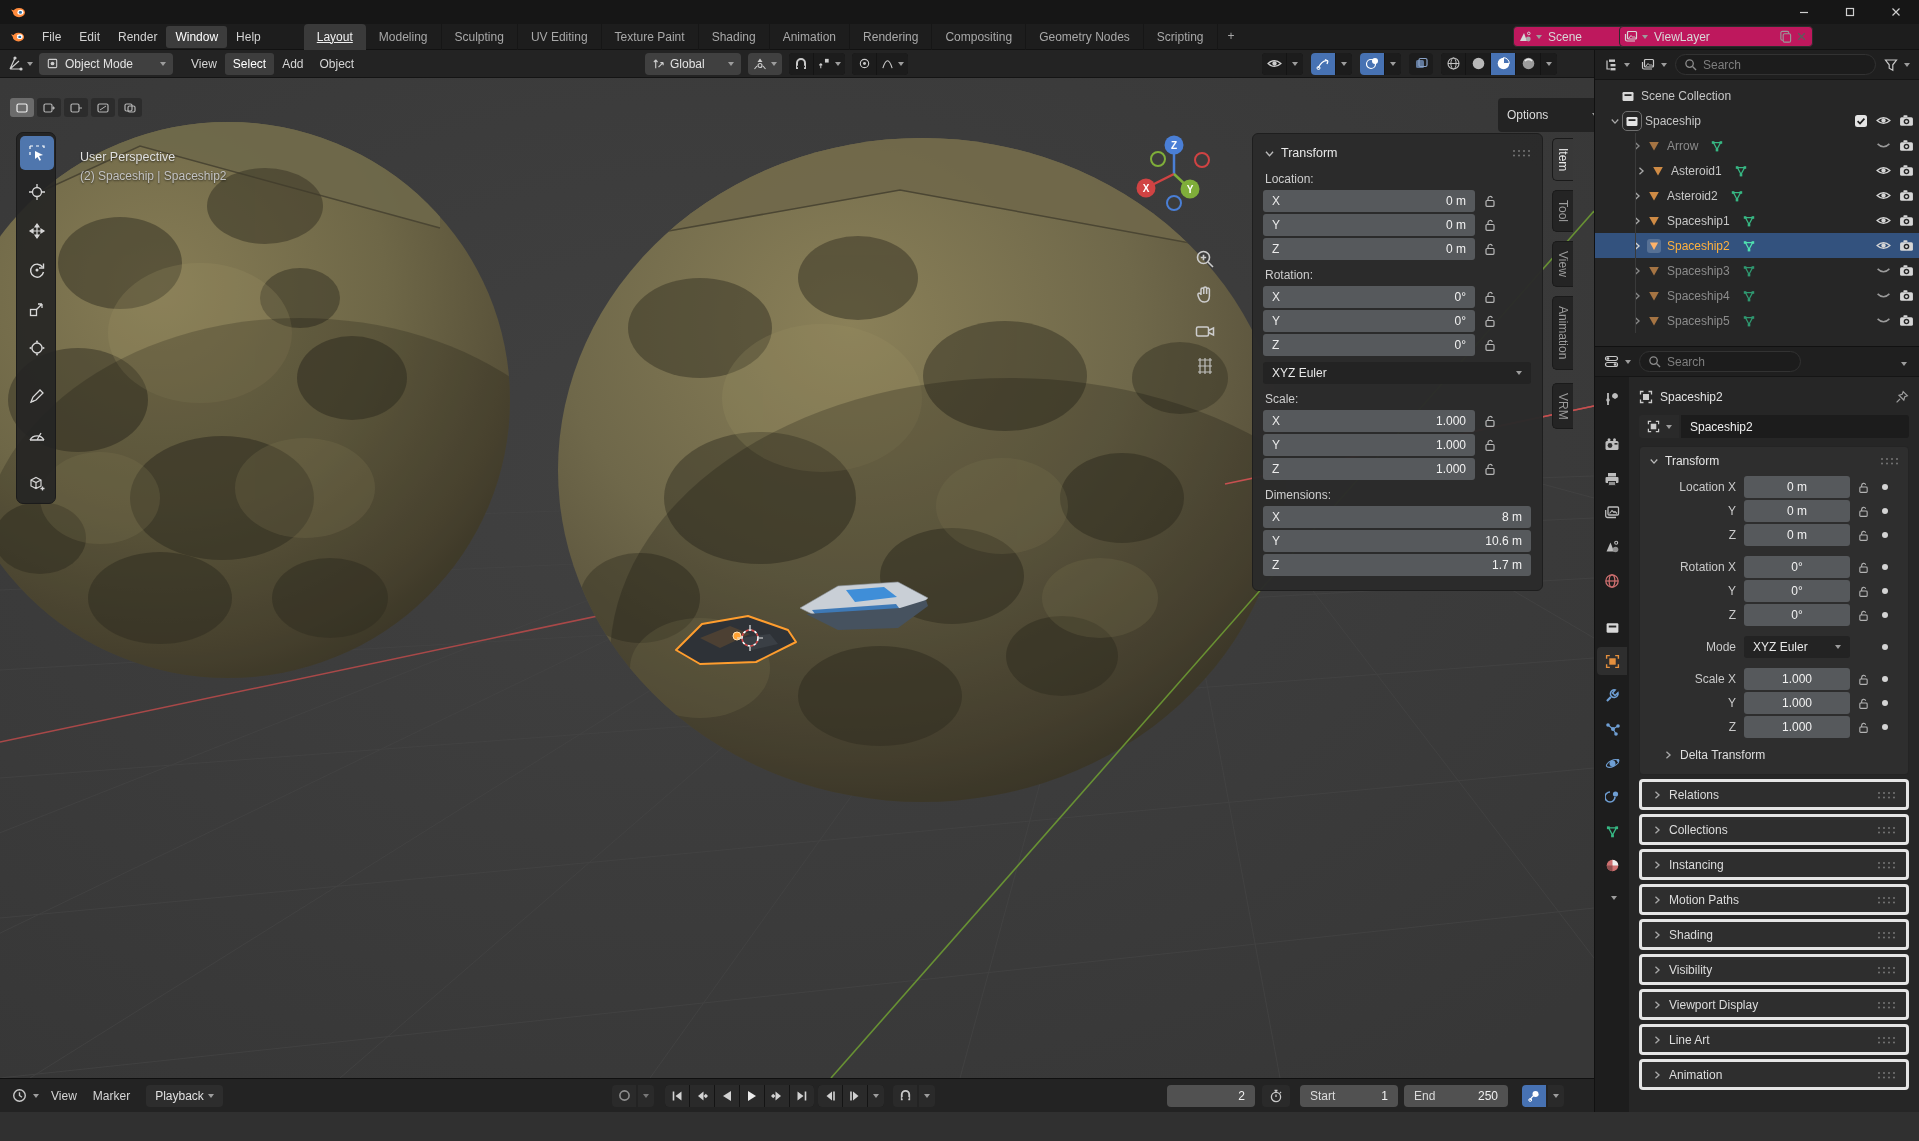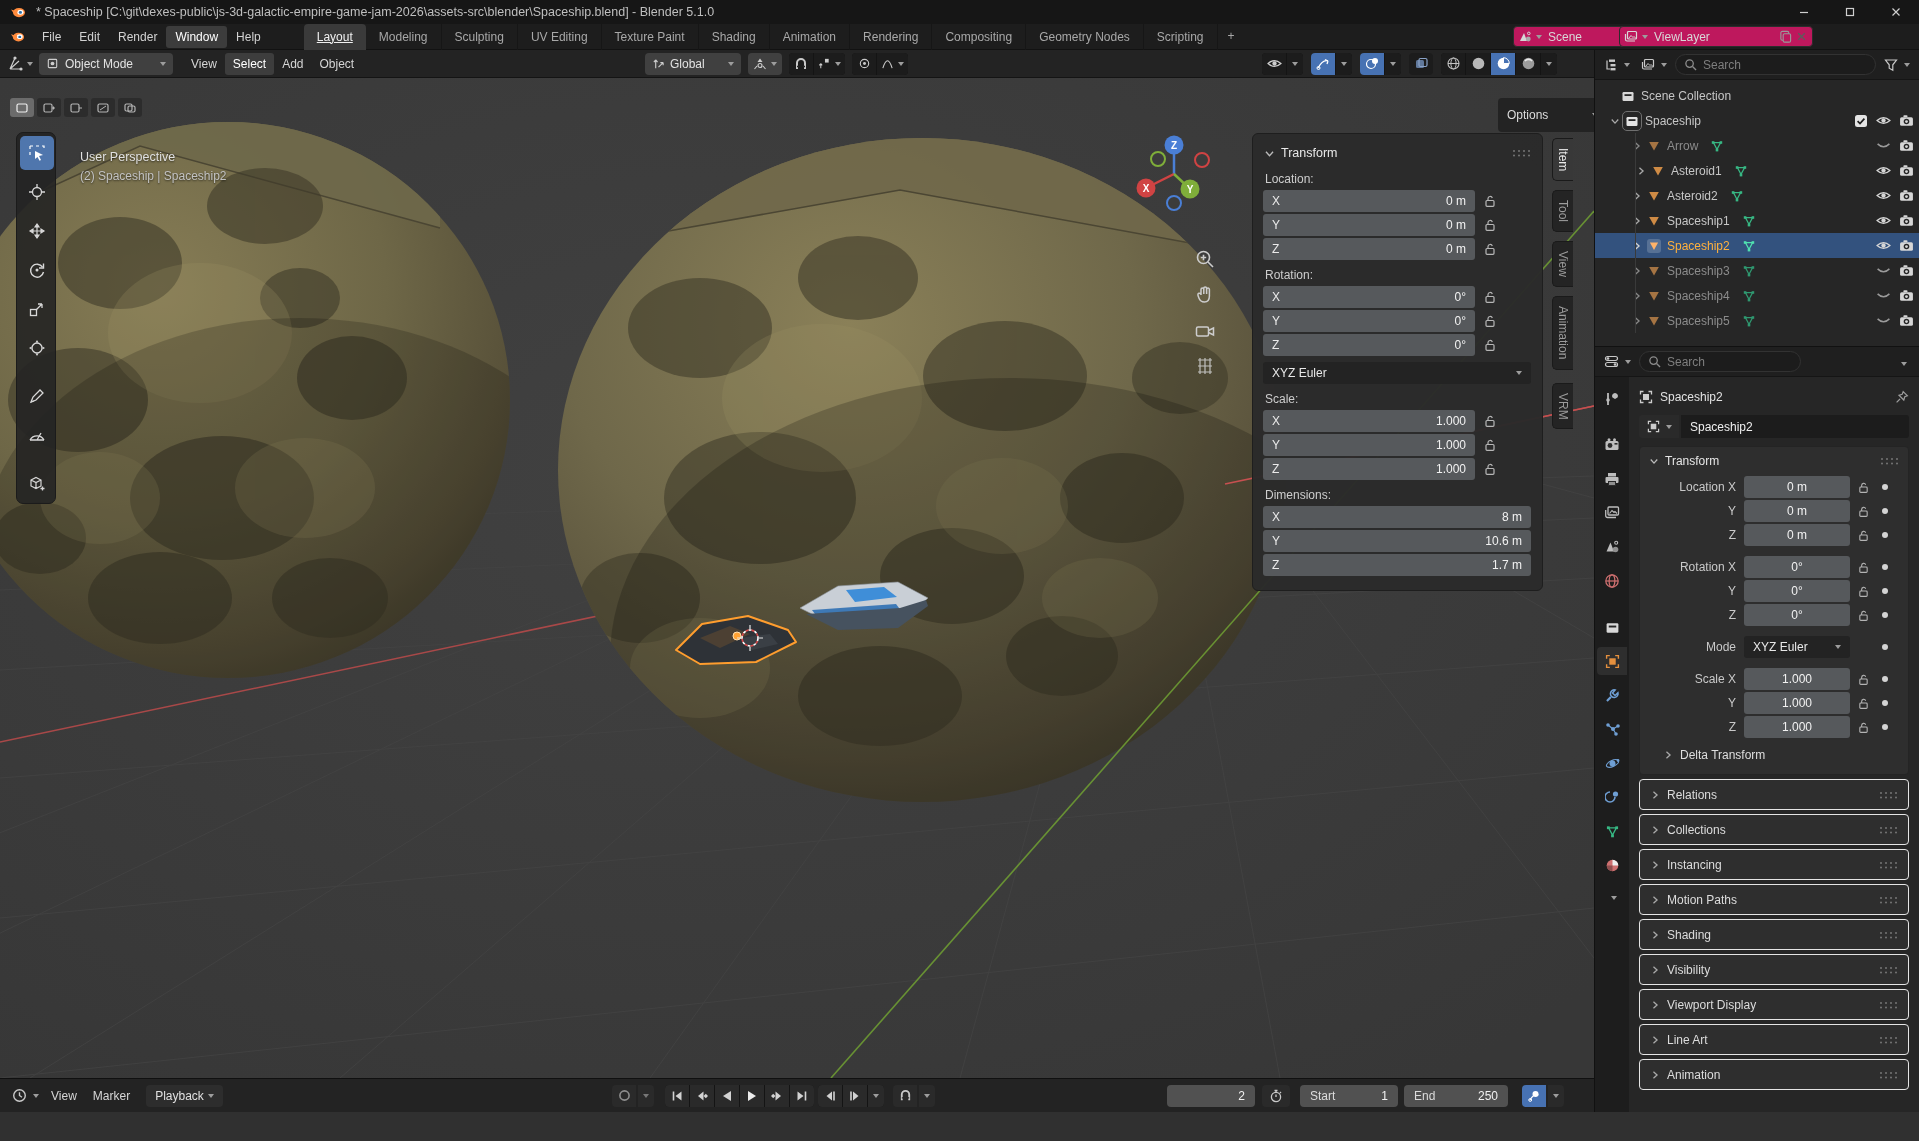--- a/index.html
+++ b/index.html
@@ -101,21 +101,21 @@
   .pbody { padding:2px 8px 10px 8px; }
   .prow { display:flex; align-items:center; margin-bottom:2px; }
   .prow .plbl { width:96px; text-align:right; color:#c9c9c9; padding-right:8px; }
   .prow .f { width:106px; justify-content:center; padding:0 6px; }
   .prow .f .val { margin:0 auto; }
   .prow .ddark { width:106px; }
   .prow .lockc { width:26px; display:flex; justify-content:center; color:#b4b4b4; }
   .kdot { width:6px; height:6px; border-radius:50%; background:#d4d4d4; margin-left:6px; }
   .gaprow { height:8px; }
   .subrow { display:flex; align-items:center; gap:6px; color:#dedede; padding:8px 0 2px 14px; }
-  .cpanel { height:31px; background:#2e2e2e; border:1px solid #e5e5e5; border-radius:4px; margin-top:4px; display:flex; align-items:center; padding:0 9px; color:#dcdcdc; gap:6px; }
+  .cpanel { height:31px; background:#2e2e2e; border:3px solid #e5e5e5; border-radius:4px; margin-top:4px; display:flex; align-items:center; padding:0 9px; color:#dcdcdc; gap:6px; }
 
   
   #timeline { left:0; top:1078px; width:1594px; height:34px; background:#232323; border-top:1px solid #101010; }
   #timeline .inner { display:flex; align-items:center; height:100%; padding:0 8px; }
   .pb-dd { height:22px; background:#2d2d2d; border-radius:4px; display:flex; align-items:center; padding:0 9px; color:#e0e0e0; }
   .trans { display:flex; gap:1px; background:#141414; border-radius:4px; overflow:hidden; }
   .trans .tbtn { background:#2a2a2a; }
   .tl-f { height:22px; background:#515151; border-radius:4px; display:flex; align-items:center; padding:0 10px; color:#f1f1f1; }
 
   
@@ -232,21 +232,20 @@
       </symbol>
 </defs>
 </svg>
 
 <div id="app">
 
   <div id="titlebar" class="abs">
     <svg class="ic" width="16" height="16" style="margin-left:10px">
         <use href="#i-logo"></use>
       </svg>
-    <span class="title">* Spaceship [C:\git\dexes-public\js-3d-galactic-empire-game-jam-2026\assets-src\blender\Spaceship.blend] - Blender 5.1.0</span>
     <div id="winbtns">
       <div class="wbtn">
           <svg width="12" height="12" viewBox="0 0 12 12">
             <path d="M2,6.5 H10" stroke="#cfcfcf" stroke-width="1.2"></path>
           </svg>
         </div>
       <div class="wbtn">
           <svg width="12" height="12" viewBox="0 0 12 12">
             <rect x="2.5" y="2.5" width="7" height="7" fill="none" stroke="#cfcfcf" stroke-width="1.2"></rect>
           </svg>

